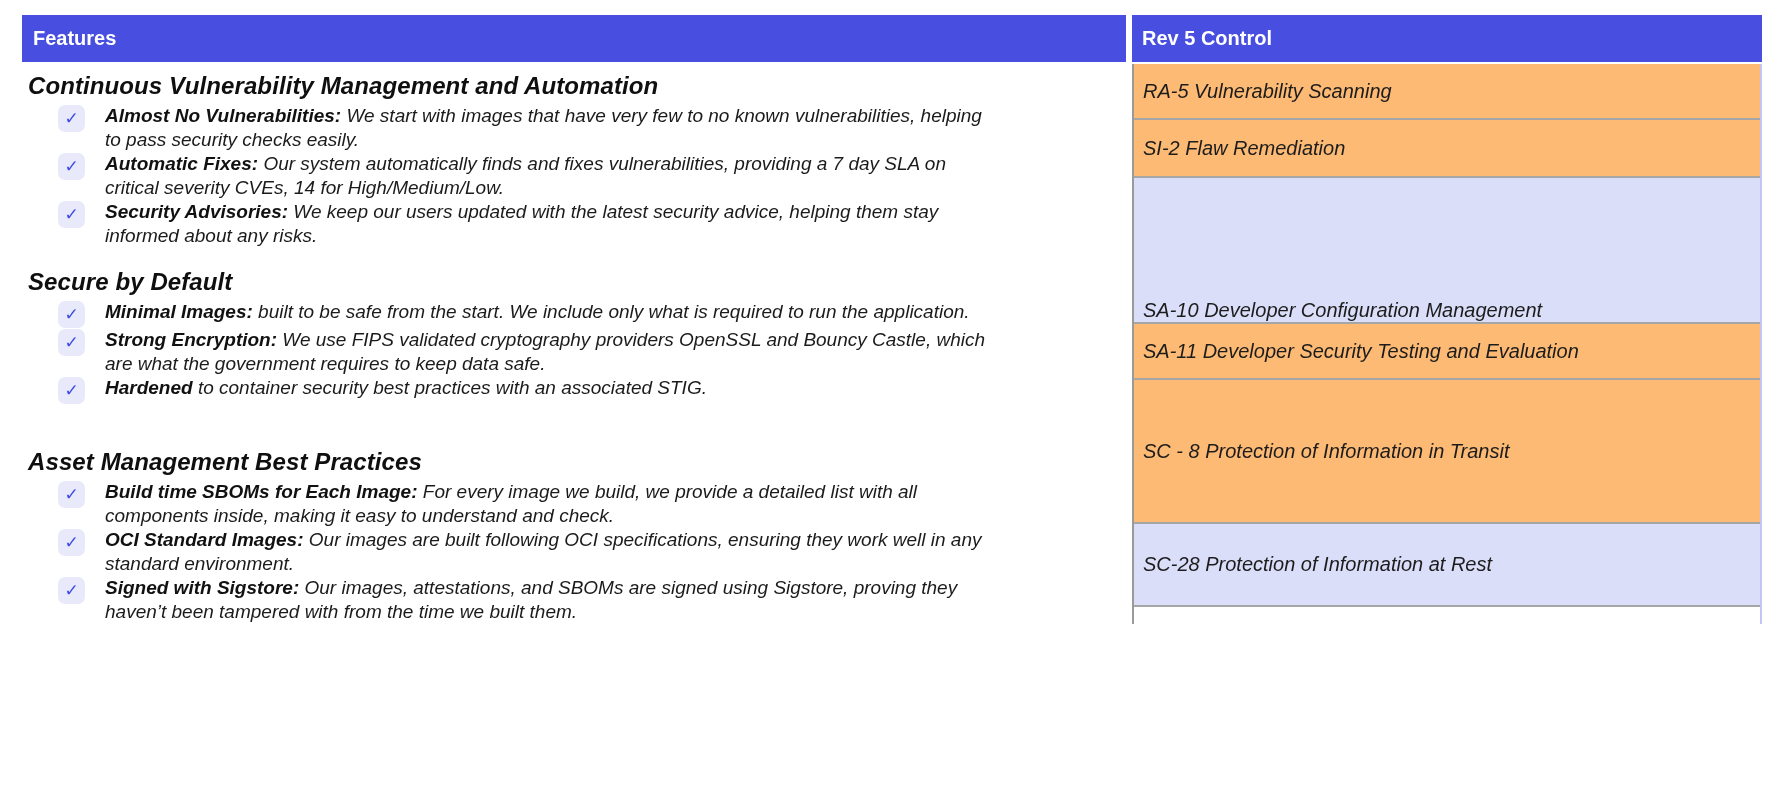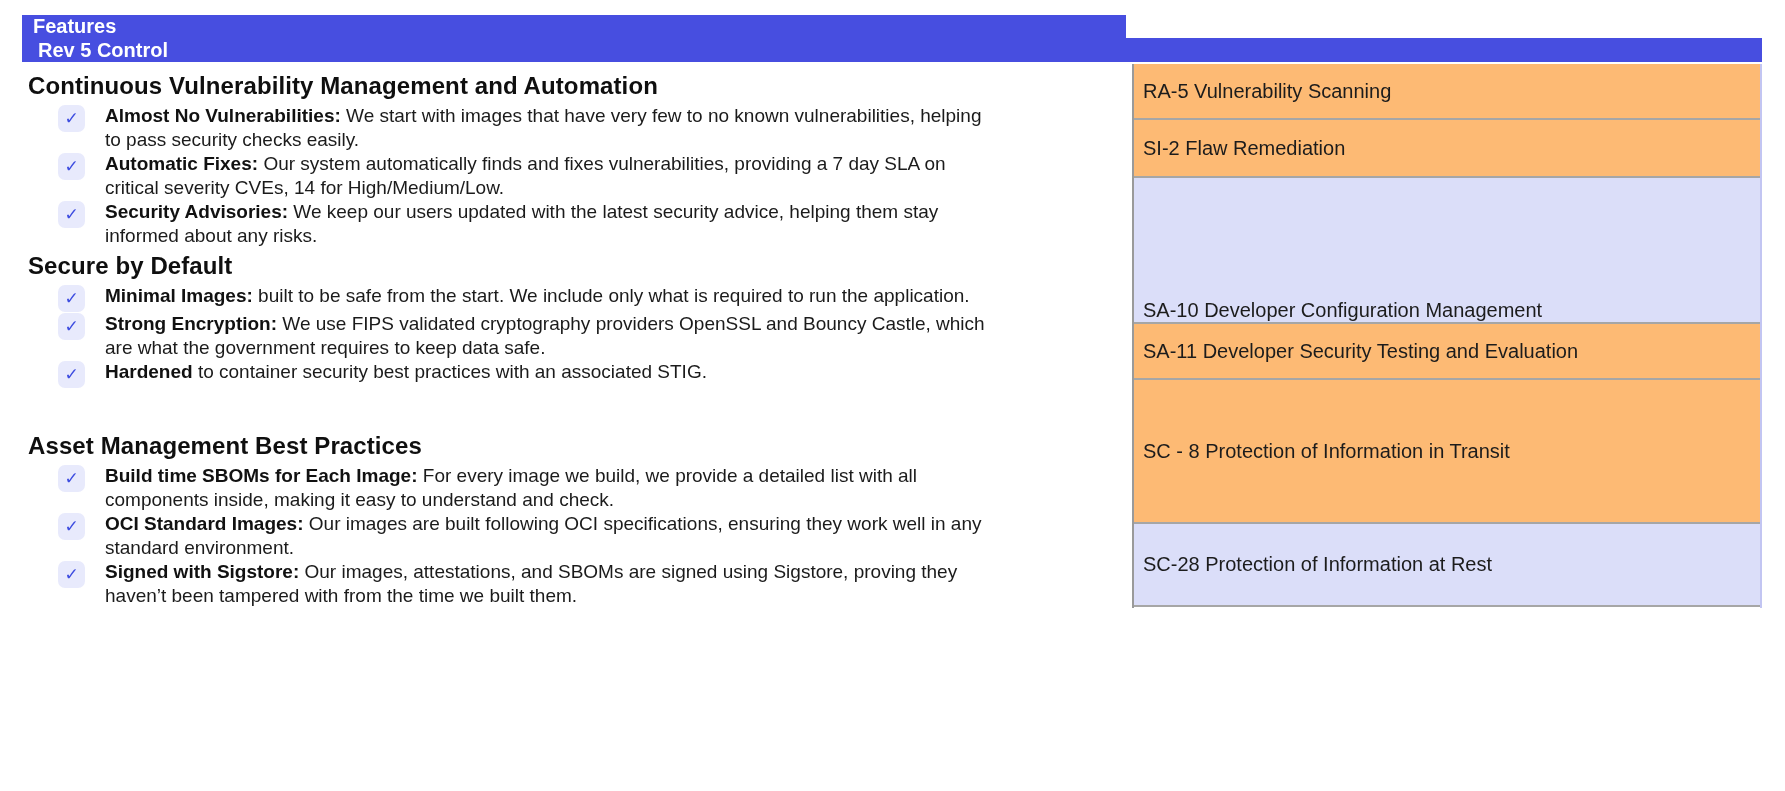--- a/index.html
+++ b/index.html
@@ -8,51 +8,51 @@
     width: 1785px; height: 791px;
     background: #ffffff;
     font-family: "Liberation Sans", "DejaVu Sans", sans-serif;
     color: #161616;
     overflow: hidden;
     position: relative;
   }
   .table { position: absolute; left: 22px; top: 15px; width: 1740px; }
 
   
-  .hdr { display: flex; height: 47px; flex-direction: column; }
+  .hdr { display: flex; height: 47px; }
   .hdr-cell {
     background: var(--header-bg, #474ee0);
     color: #ffffff;
     font-weight: 700;
     font-size: 20px;
     display: flex;
     align-items: center;
   }
   .hdr-left  { width: 1104px; margin-right: 6px; padding-left: 11px; }
-  .hdr-right { flex: 1; padding-left: 16px; }
-
-  
-  .tbody { display: flex; margin-top: 2px; }
+  .hdr-right { flex: 1; padding-left: 10px; }
+
+  
+  .tbody { display: flex; margin-top: 2px; font-style: italic; }
   .lpane { width: 1110px; padding-left: 6px; padding-top: 8px; }
   .rpane {
     width: 630px;
     border-left: 2px solid #9a9a9a;
     border-right: 2px solid var(--right-border, #c2c5f2);
   }
 
   
   .section h2 {
     margin: 0 0 4px 0;
     font-size: 24px;
     line-height: 28px;
     font-weight: 700;
     color: #0f0f0f;
     letter-spacing: 0.1px;
   }
-  .section.s2 { margin-top: 4px; }
+  .section.s2 { margin-top: 20px; }
   .section.s3 { margin-top: 44px; }
   .item { display: flex; align-items: flex-start; margin-left: 30px; }
   .checkbox {
     flex: 0 0 auto;
     width: 27px; height: 27px;
     margin-right: 20px; margin-top: 1px;
     border-radius: 7px;
     background: var(--check-bg, #e8eafc);
     display: flex; align-items: center; justify-content: center;
   }

